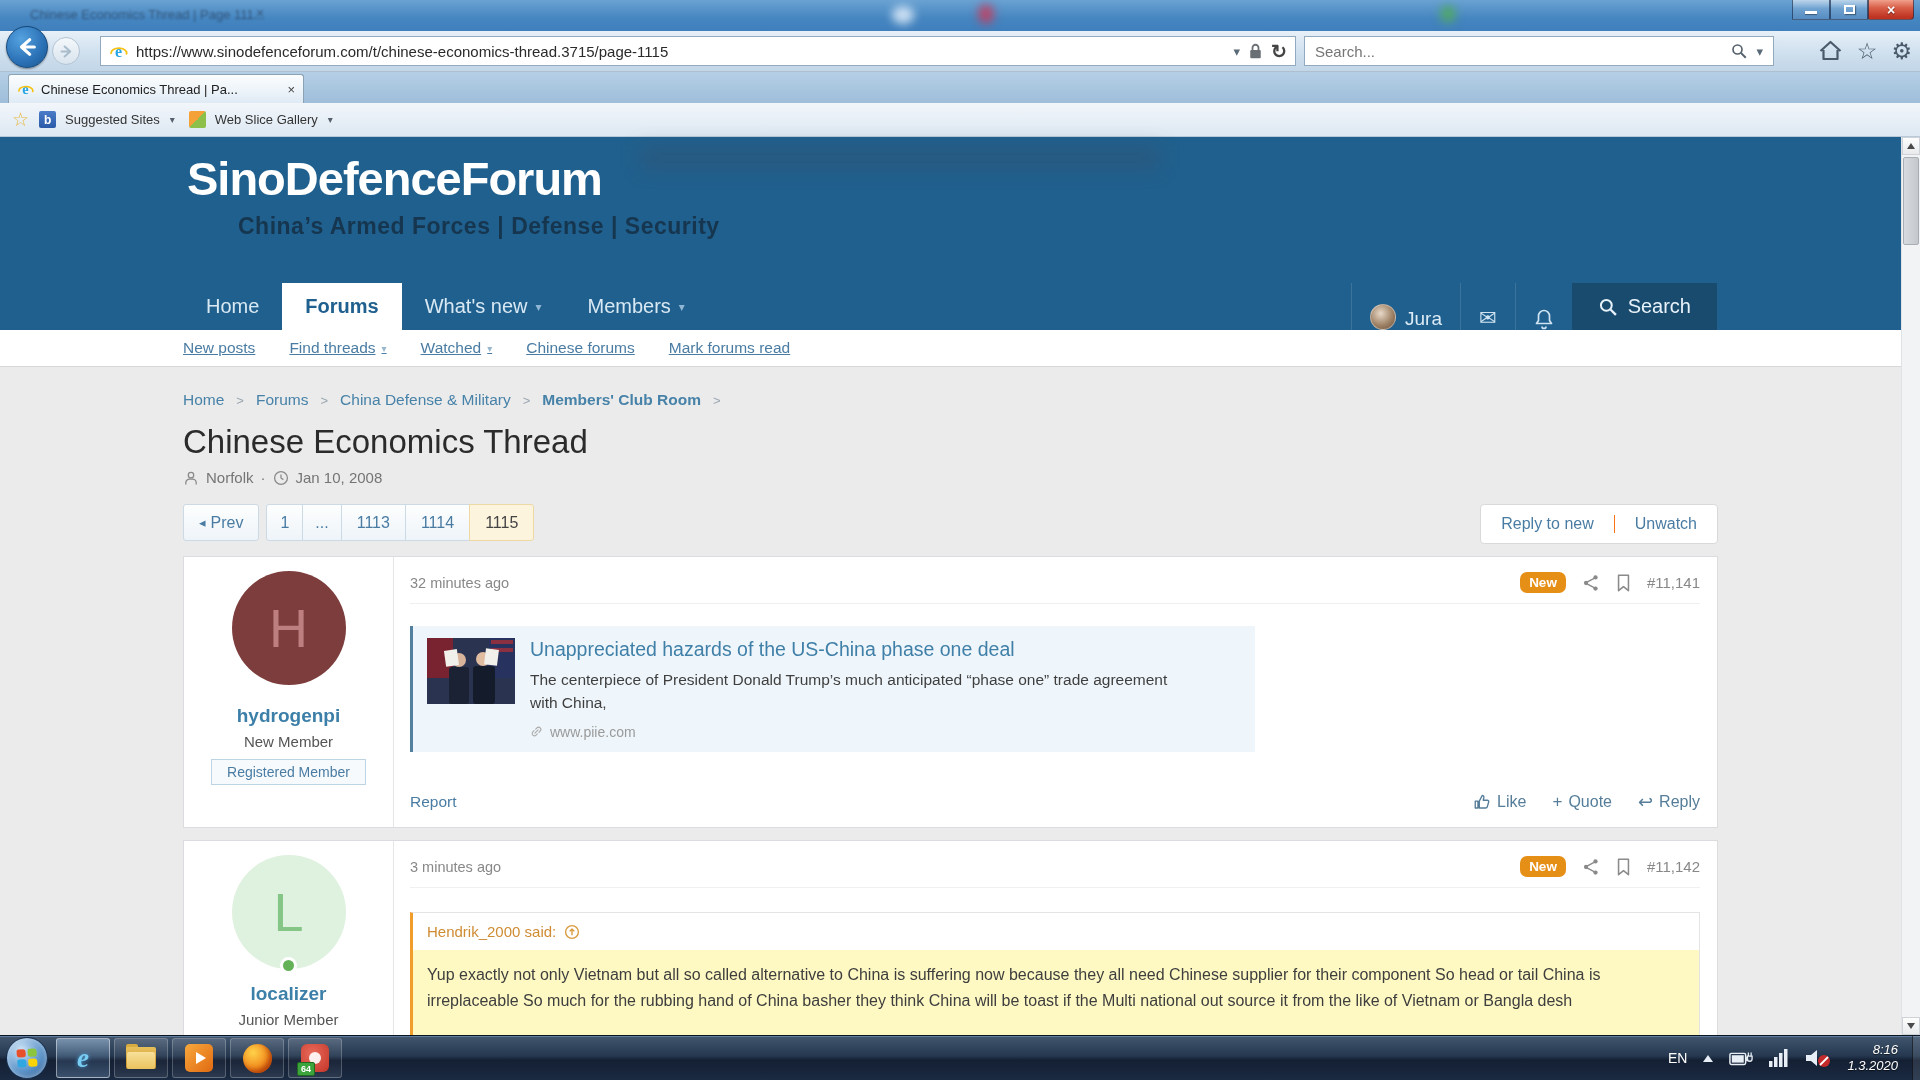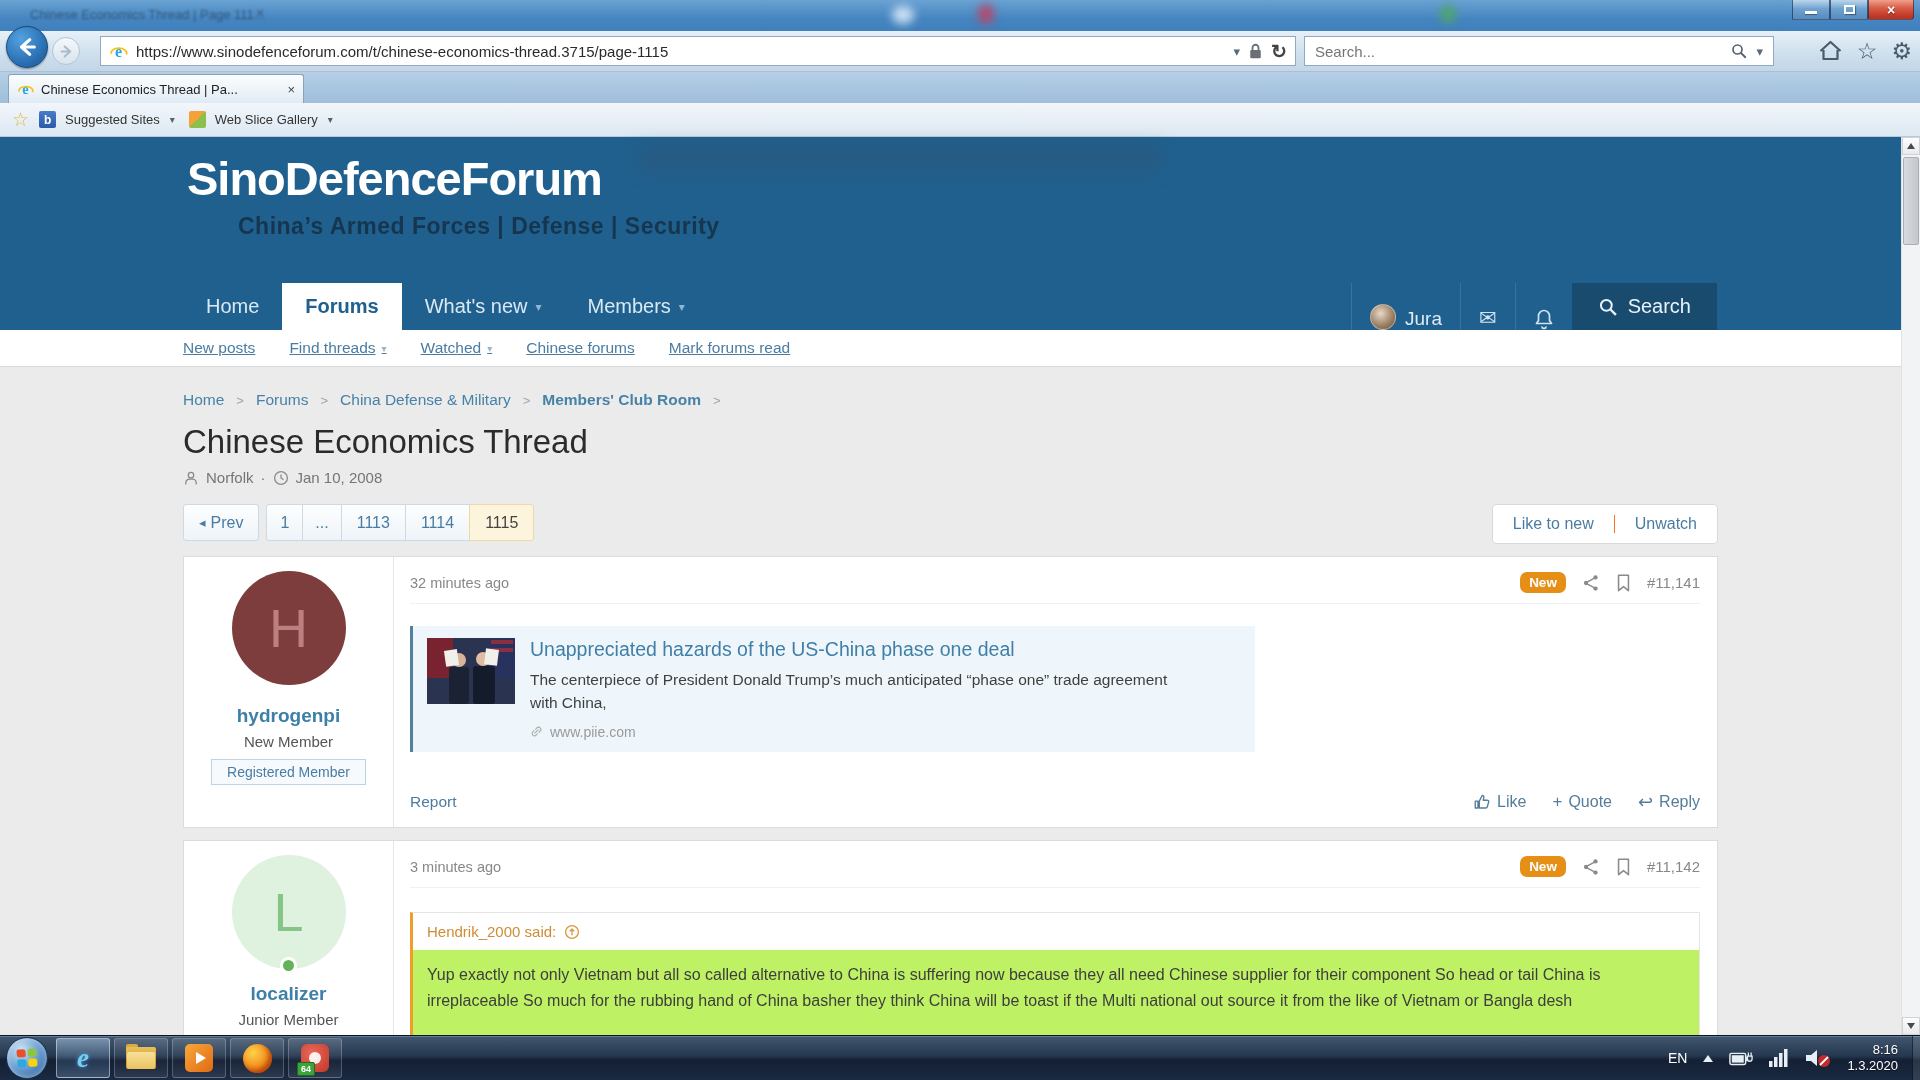--- a/index.html
+++ b/index.html
@@ -135,21 +135,21 @@
 
   .post-foot { position:absolute; left:16px; right:17px; bottom:14px; display:flex; align-items:center; }
   .report-link { font-size:15.5px; color:#4a7ca3; }
   .pf-spacer { flex:1; }
   .pf-action { display:flex; align-items:center; gap:6px; margin-left:26px; font-size:16px; color:#557d99; }
   .reply-glyph { font-size:18px; color:#557d99; }
   .plus-glyph { font-size:17px; color:#557d99; }
 
   .quote-block { margin-top:24px; border:1px solid #e4e4e4; border-left:3px solid #f09d2c; }
   .q-head { padding:10px 14px; display:flex; align-items:center; gap:8px; font-size:15px; color:#cf8c33; }
-  .q-body { background:#bef264; padding:12px 14px 20px; font-size:16px; color:#3e3e3e; line-height:1.65; }
+  .q-body { background:#fef9c3; padding:12px 14px 20px; font-size:16px; color:#3e3e3e; line-height:1.65; }
 
   
   .scrollbar { position:absolute; top:137px; right:0; width:19px; height:898px; background:#f2f3f5; border-left:1px solid #dfe3e8; z-index:7; }
   .sb-btn { position:absolute; left:0; width:18px; height:18px; display:flex; align-items:center; justify-content:center; background:linear-gradient(#fdfdfd,#e8eaec); border:1px solid #cfd3d8; }
   .sb-btn.up { top:0; }
   .sb-btn.down { bottom:0; }
   .tri-up { width:0; height:0; border-left:4px solid transparent; border-right:4px solid transparent; border-bottom:6px solid #4a4a4a; }
   .tri-down { width:0; height:0; border-left:4px solid transparent; border-right:4px solid transparent; border-top:6px solid #4a4a4a; }
   .sb-thumb { position:absolute; left:1px; top:20px; width:16px; height:88px; background:linear-gradient(90deg,#d8dbdf,#c4c8cd); border:1px solid #a9aeb4; border-radius:2px; }
 
@@ -176,21 +176,21 @@
   .wmp-ico { width:28px; height:28px; border-radius:5px; background:linear-gradient(135deg,#f8a83c,#e06a12); display:flex; align-items:center; justify-content:center; }
   .wmp-ico i { display:block; width:0; height:0; border-top:6px solid transparent; border-bottom:6px solid transparent; border-left:10px solid #fff; margin-left:3px; }
   .ff-ico { width:29px; height:29px; border-radius:50%; background:radial-gradient(circle at 35% 30%, #ffd24a, #f28d1e 55%, #d84a0f); box-shadow:inset -3px -3px 5px rgba(150,40,0,.6); }
   .red-ico { width:28px; height:28px; border-radius:6px; background:radial-gradient(circle at 40% 35%, #e86a5a, #c33528); display:flex; align-items:center; justify-content:center; position:relative; }
   .red-ico .core { width:12px; height:12px; border-radius:50%; background:#fff; opacity:.9; }
   .badge-64 { position:absolute; left:-4px; bottom:-4px; background:#3da33d; color:#fff; font-size:9px; font-weight:bold; padding:1px 3px; border-radius:2px; border:1px solid #1f6b1f; }
   .tray { margin-left:auto; display:flex; align-items:center; gap:16px; padding-right:22px; color:#fff; }
   .tray-lang { font-size:14px; color:#fff; }
   .tray-tri { width:0; height:0; border-left:5px solid transparent; border-right:5px solid transparent; border-bottom:7px solid #e8eef5; }
   .tray svg { display:block; }
-  .clock { text-align:right; font-size:13px; color:#fff; line-height:16px; text-shadow:0 1px 1px rgba(0,0,0,.6); }
+  .clock { text-align:right; font-size:13px; color:#fff; line-height:16px; text-shadow:0 1px 1px rgba(0,0,0,.6);font-style:italic; }
   .show-desktop { position:absolute; right:0; top:0; width:8px; height:45px; background:rgba(255,255,255,.10); border-left:1px solid rgba(0,0,0,.55); }
 </style>
 </head>
 <body>
 
 <div class="screen">
 
   <div class="titlebar">
     <div class="ghost-title">Chinese Economics Thread | Page 111...</div>
     <div class="ghost-close">×</div>
@@ -363,21 +363,21 @@
         </div>
         <div class="pg-group">
           <div class="pgbtn" style="padding:0 13px;">1</div>
           <div class="pgbtn" style="padding:0 12px;">...</div>
           <div class="pgbtn">1113</div>
           <div class="pgbtn">1114</div>
           <div class="pgbtn current">1115</div>
         </div>
         <div class="pager-spacer"></div>
         <div class="thread-actions">
-          <span class="ta-cell">Like to new</span>
+          <span class="ta-cell">Reply to new</span>
           <span class="ta-cell">Unwatch</span>
         </div>
       </div>
 
       <div class="post-card p1">
         <div class="post-side">
           <div class="avatar-big maroon">H</div>
           <div class="post-user">hydrogenpi</div>
           <div class="post-role">New Member</div>
           <div class="post-banner">Registered Member</div>

